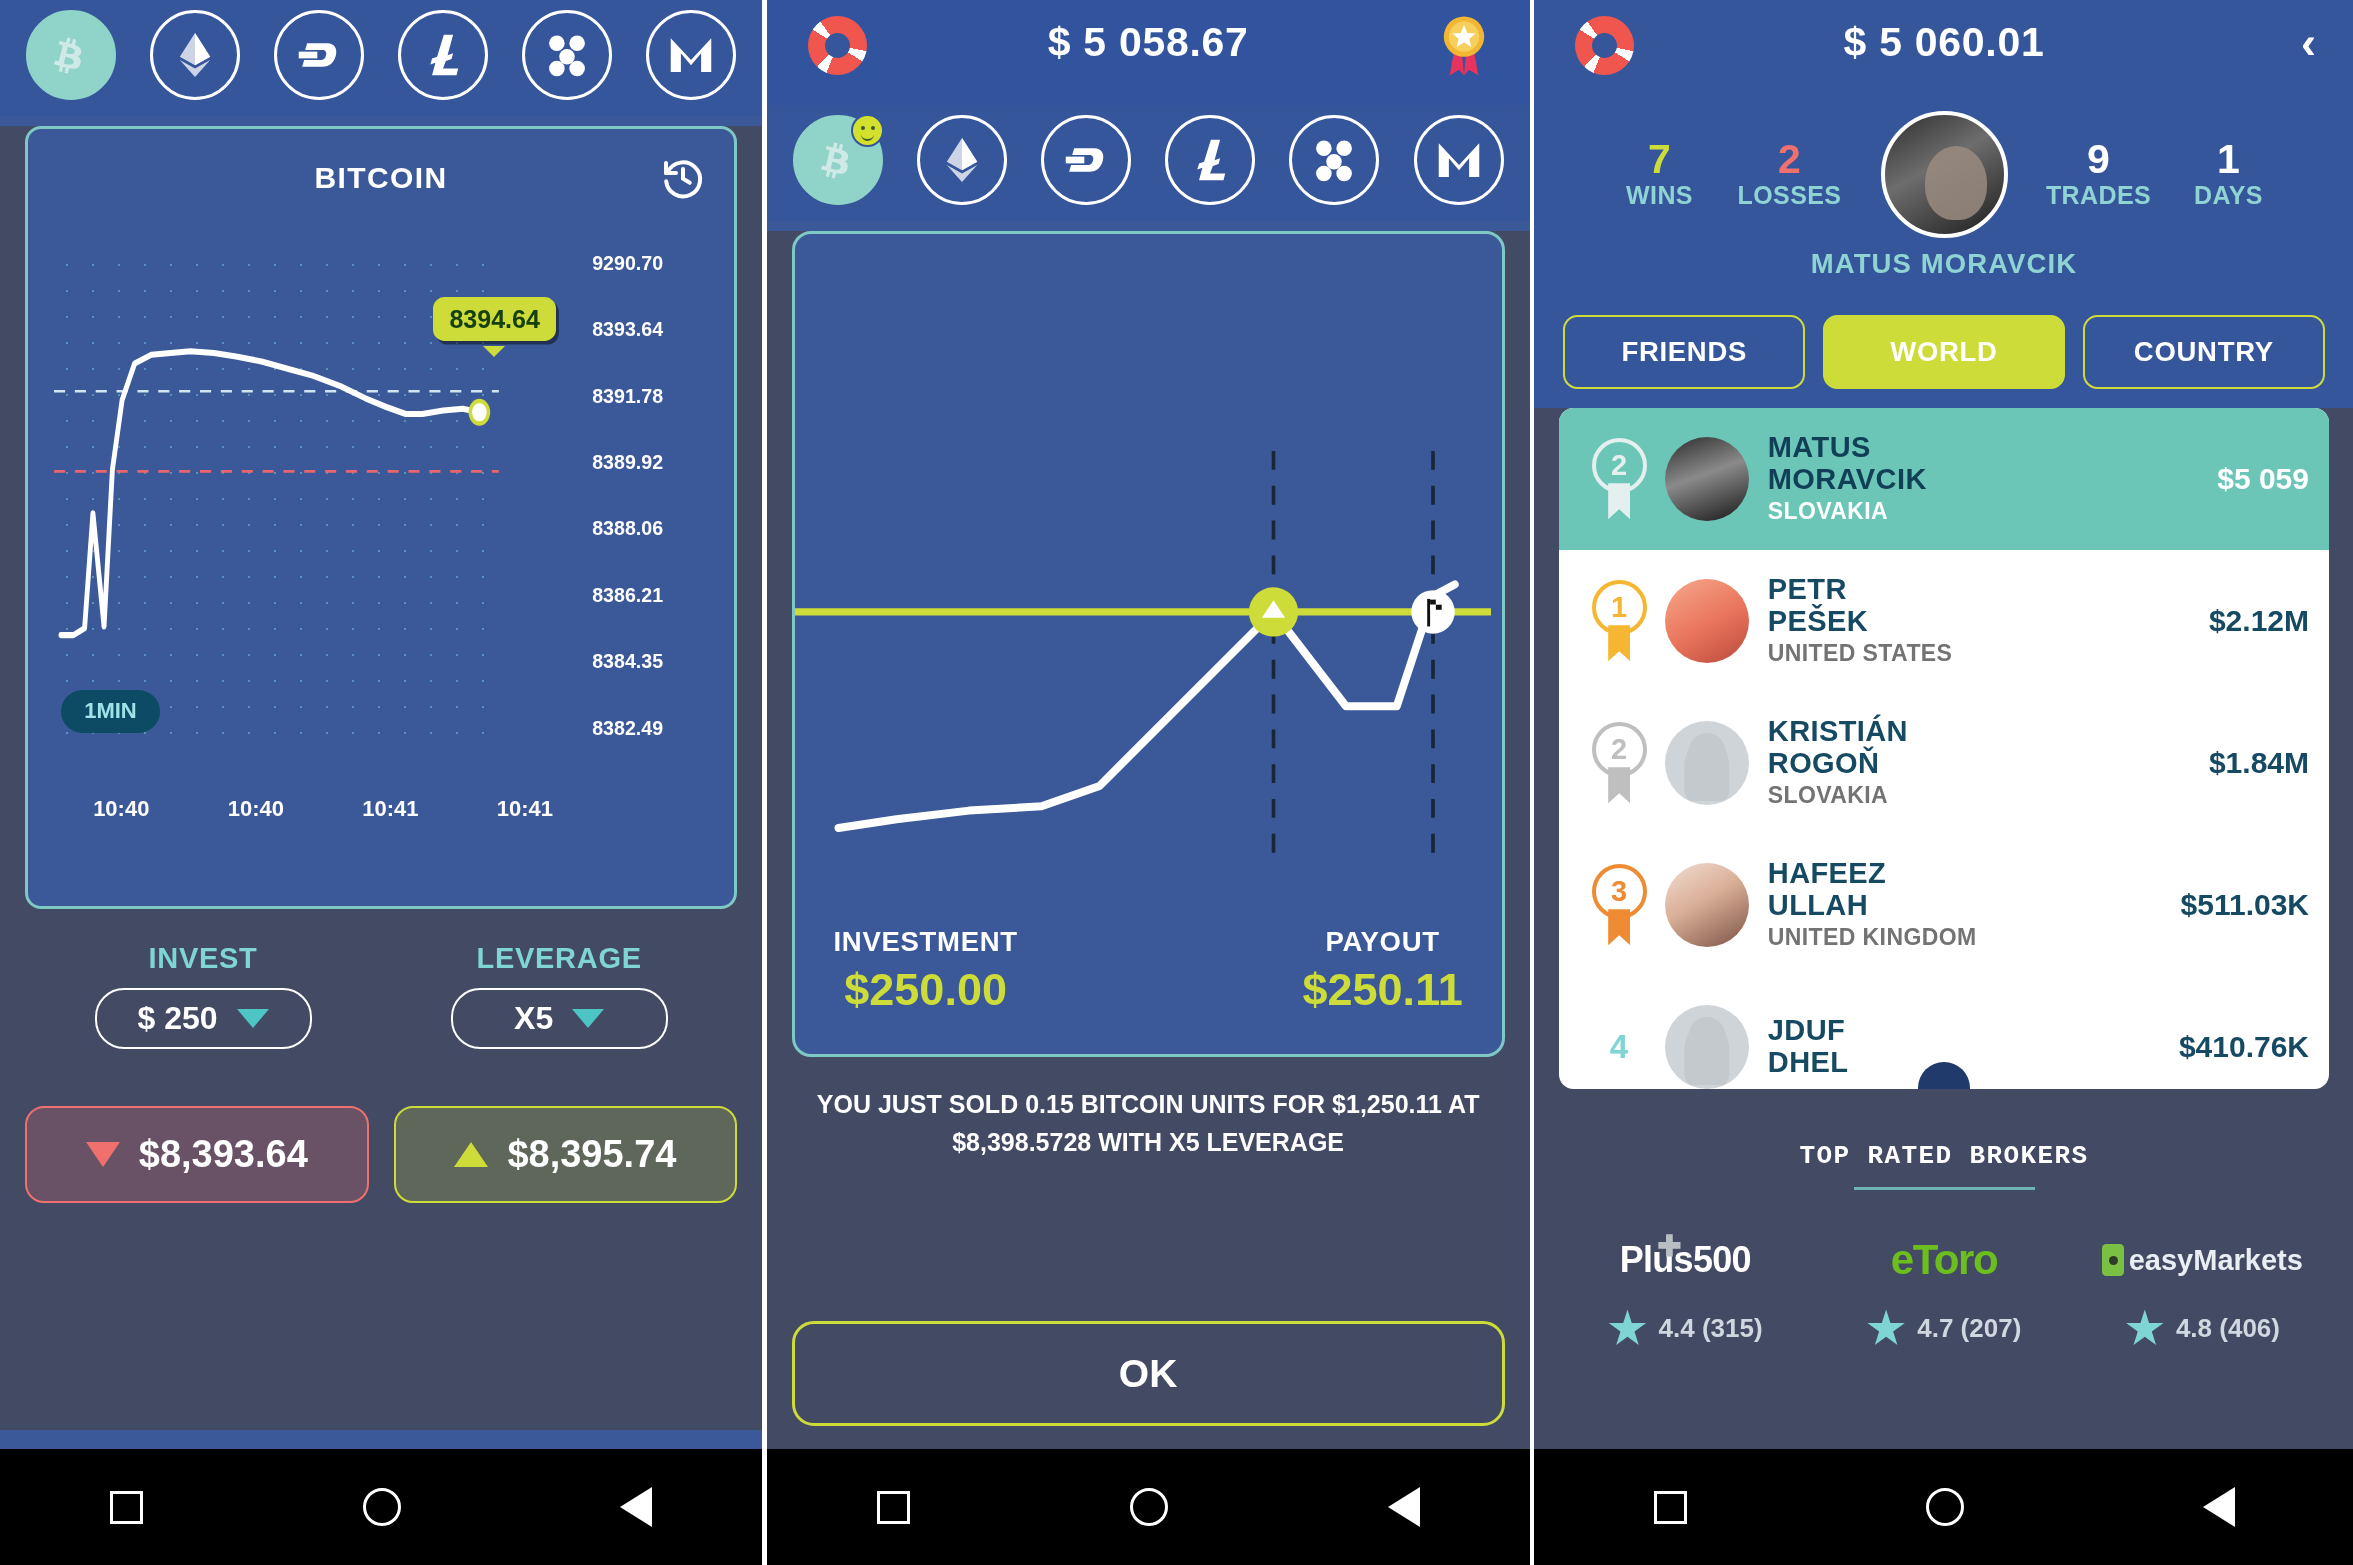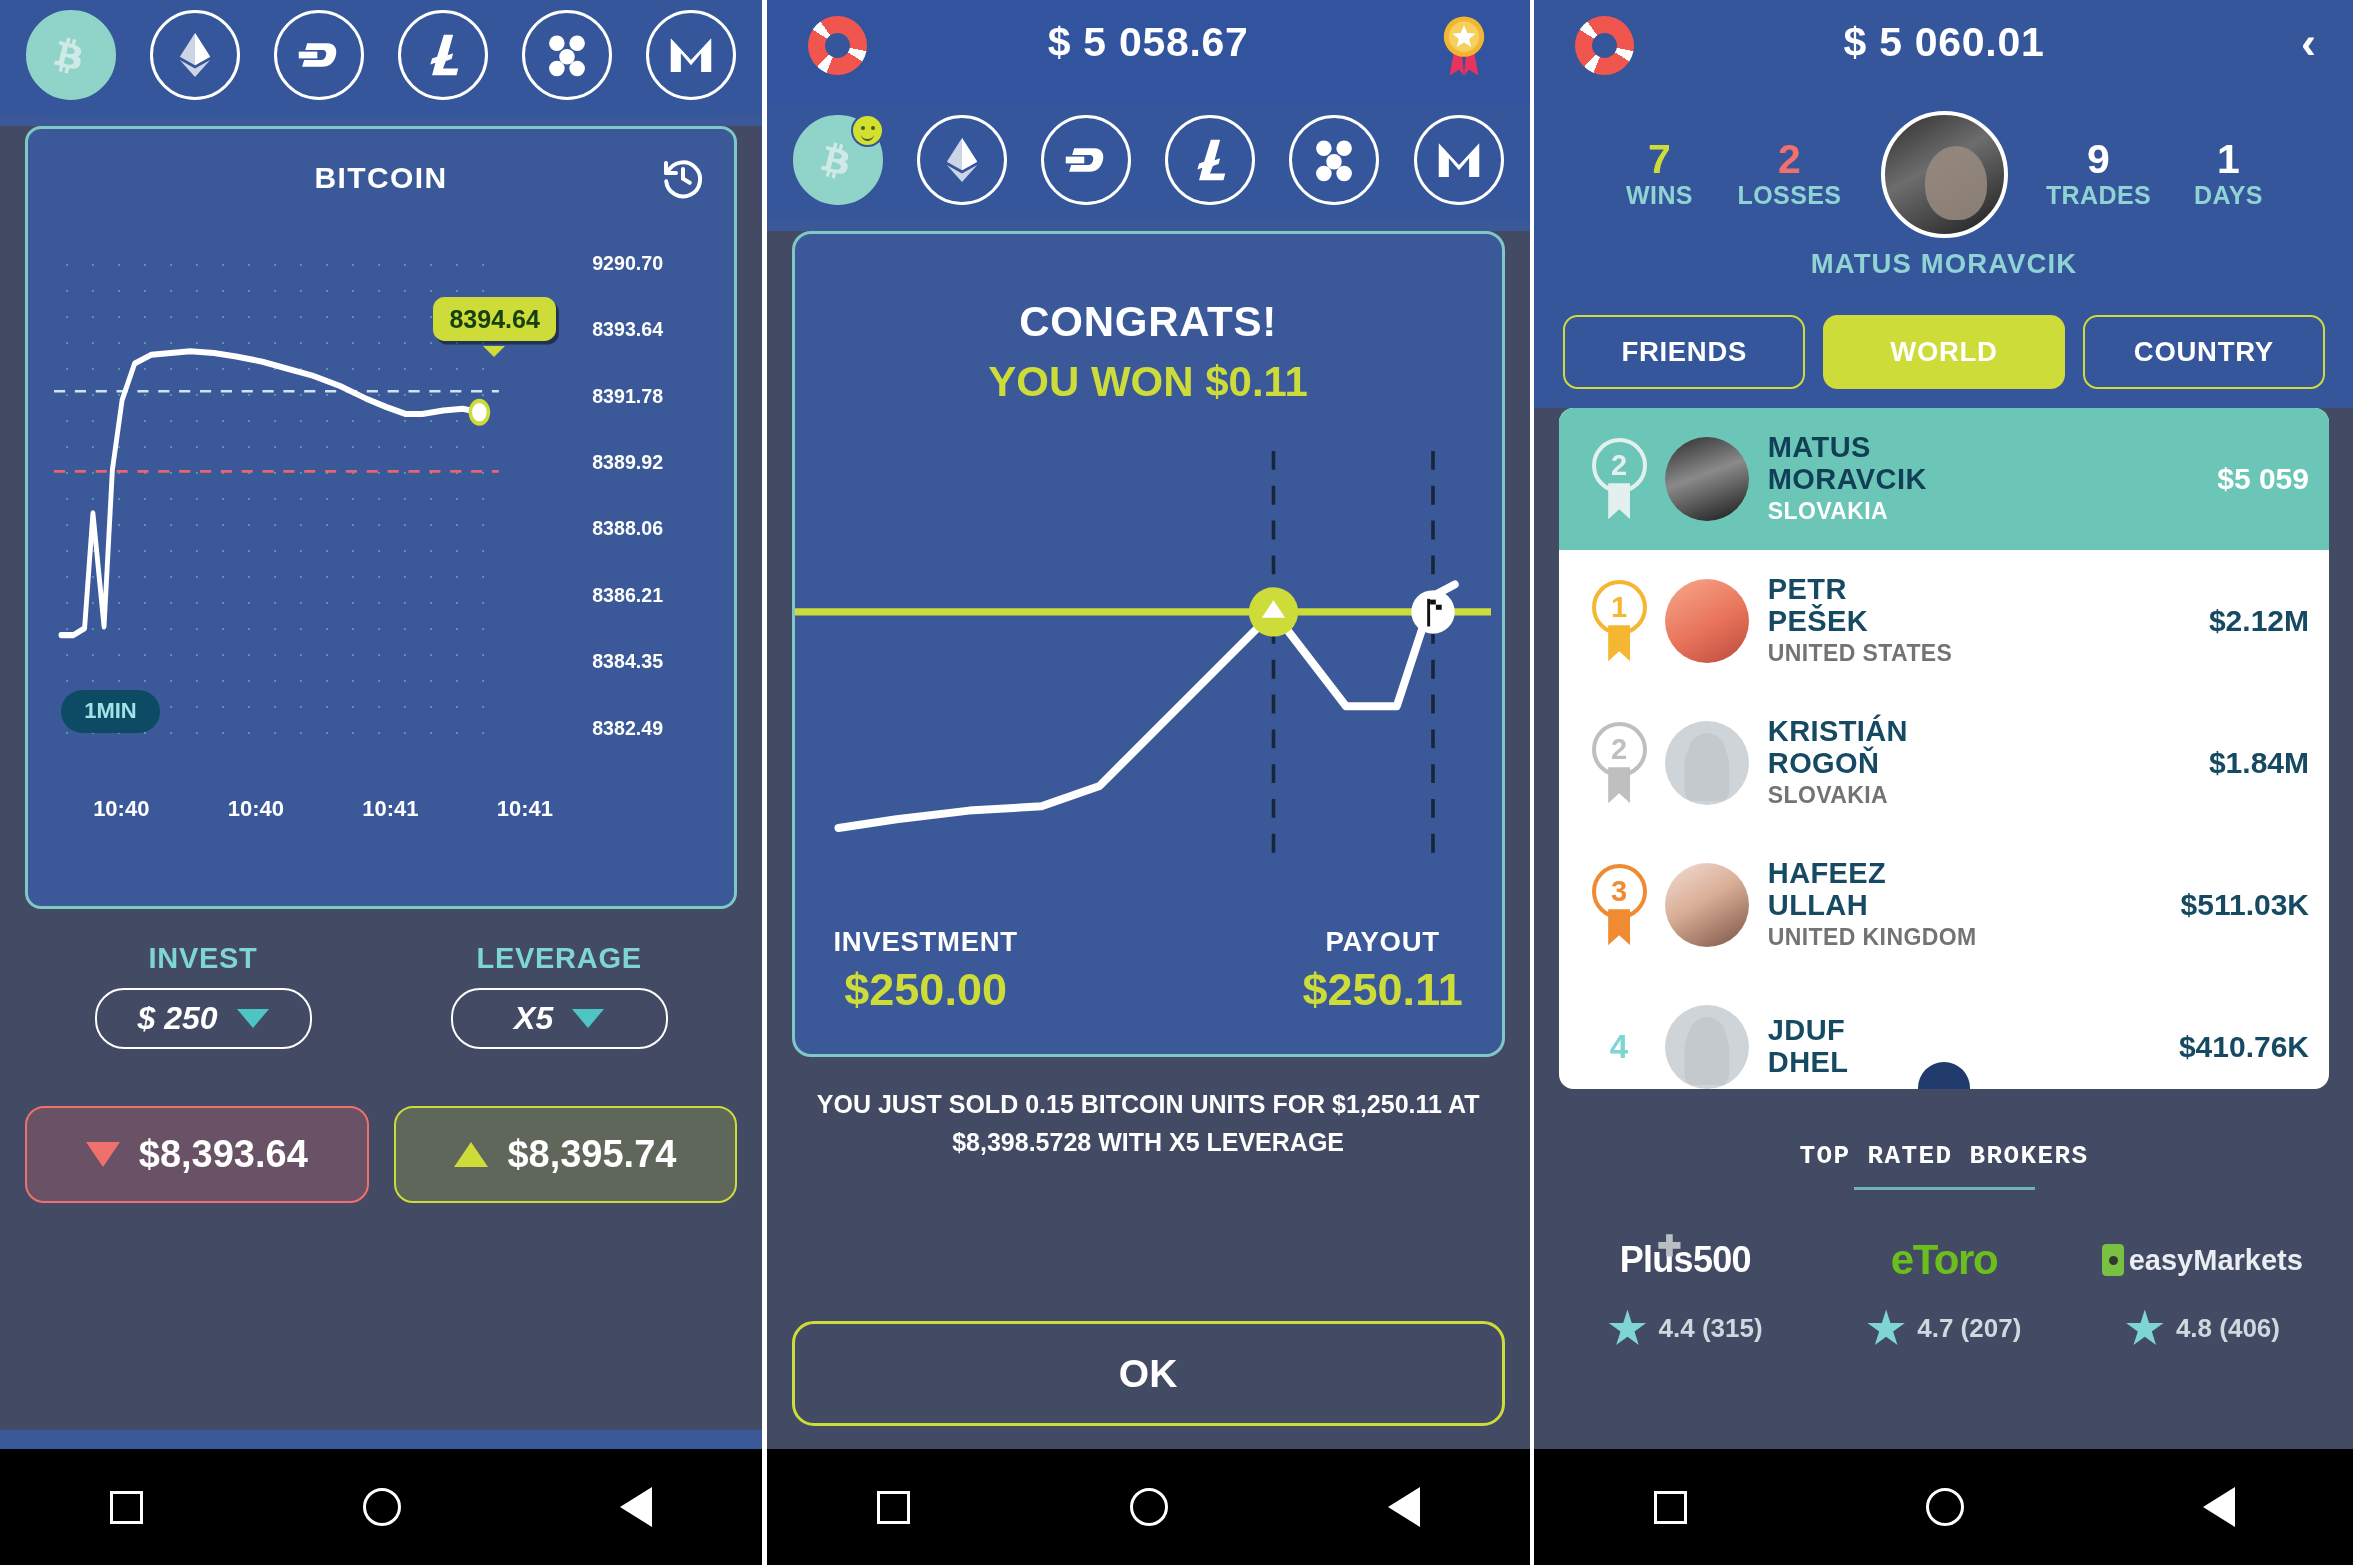--- a/index.html
+++ b/index.html
@@ -132,21 +132,20 @@
 
   
   .ctrls { display: flex; justify-content: space-around; margin-top: 33px; }
   .ctrl { text-align: center; }
   .ctrl .lbl { color: #7fd4d4; font-size: 29px; font-weight: bold; letter-spacing: 0.7px; }
   .pill {
     margin-top: 13px; border: 2.9px solid #fff; border-radius: 29px;
     padding: 10px 22px; display: flex; align-items: center; gap: 19px;
     color: #fff; font-size: 32px; font-weight: bold; min-width: 217px;
     justify-content: center;
-    font-style: italic;
   }
   .caret { width: 0; height: 0; border-left: 16px solid transparent; border-right: 16px solid transparent; border-top: 19px solid #4dc5c5; }
 
   .tradebtns { display: flex; gap: 25px; margin-top: 57px; }
   .tbtn {
     flex: 1; border-radius: 19px; padding: 25px 0;
     display: flex; align-items: center; justify-content: center; gap: 19px;
     color: #fff; font-size: 38px; font-weight: bold;
   }
   .tbtn.sell { border: 2.9px solid #f0706e; background: rgba(240,112,110,.22); }
@@ -455,24 +454,20 @@
       </div>
       <div class="coin">
         <svg viewBox="0 0 32 32">
             <path d="M4 26V6l12 13L28 6v20h-6V15l-6 7-6-7v11z"></path>
           </svg>
       </div>
     </div>
 
     <div class="body2">
       <div class="congratscard">
-        <div class="congrats">
-          <div class="t1">CONGRATS!</div>
-          <div class="t2">YOU WON $0.11</div>
-        </div>
 
         <svg class="tradechart" viewBox="0 0 960 560" preserveAspectRatio="none">
           <line x1="660" y1="0" x2="660" y2="560" stroke="#18263c" stroke-width="5" stroke-dasharray="26 22"></line>
           <line x1="880" y1="0" x2="880" y2="560" stroke="#18263c" stroke-width="5" stroke-dasharray="26 22"></line>
           <line x1="0" y1="222" x2="960" y2="222" stroke="#cddc39" stroke-width="10"></line>
           <polyline fill="none" stroke="#ffffff" stroke-width="11" stroke-linejoin="round" stroke-linecap="round" points="60,520 140,508 240,496 340,490 420,462 660,222 760,352 830,352 880,200 910,184"></polyline>
           <circle cx="660" cy="222" r="34" fill="#cddc39"></circle>
           <path d="M660 206 L676 230 L644 230Z" fill="#ffffff"></path>
           <circle cx="880" cy="222" r="30" fill="#ffffff"></circle>
           <g>

